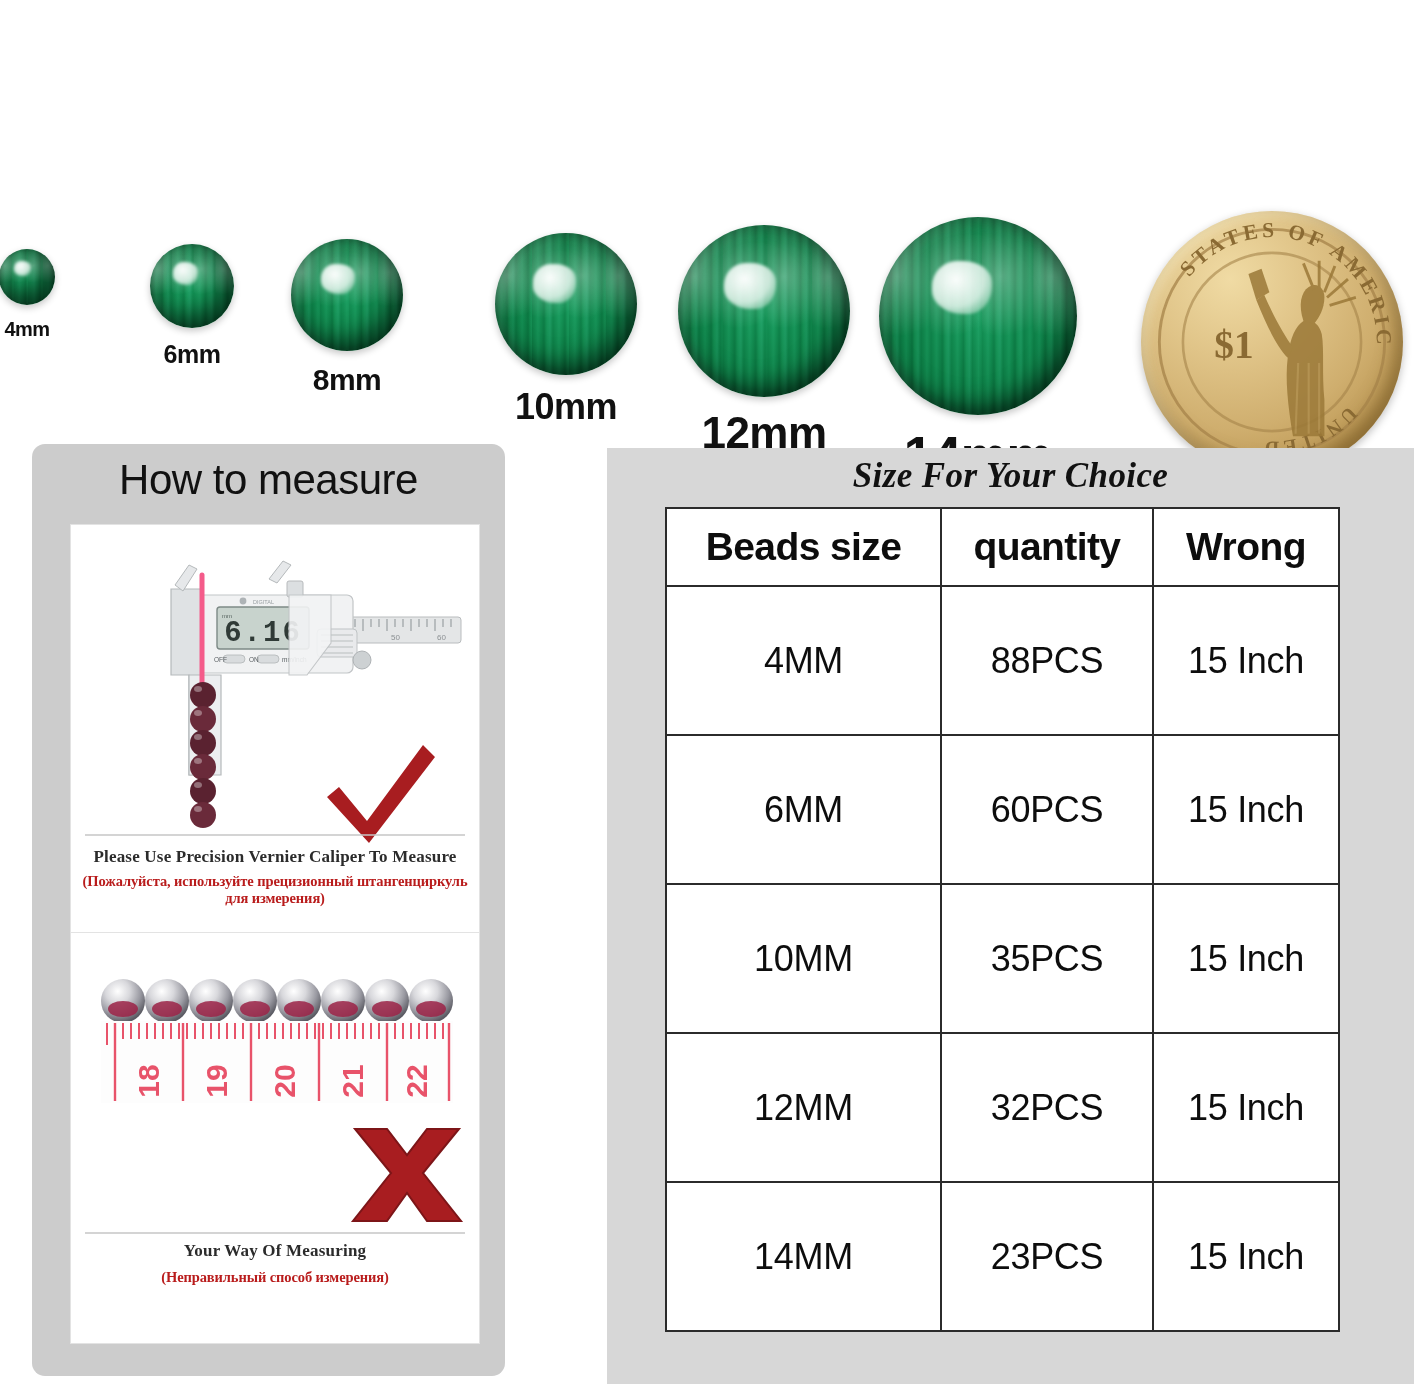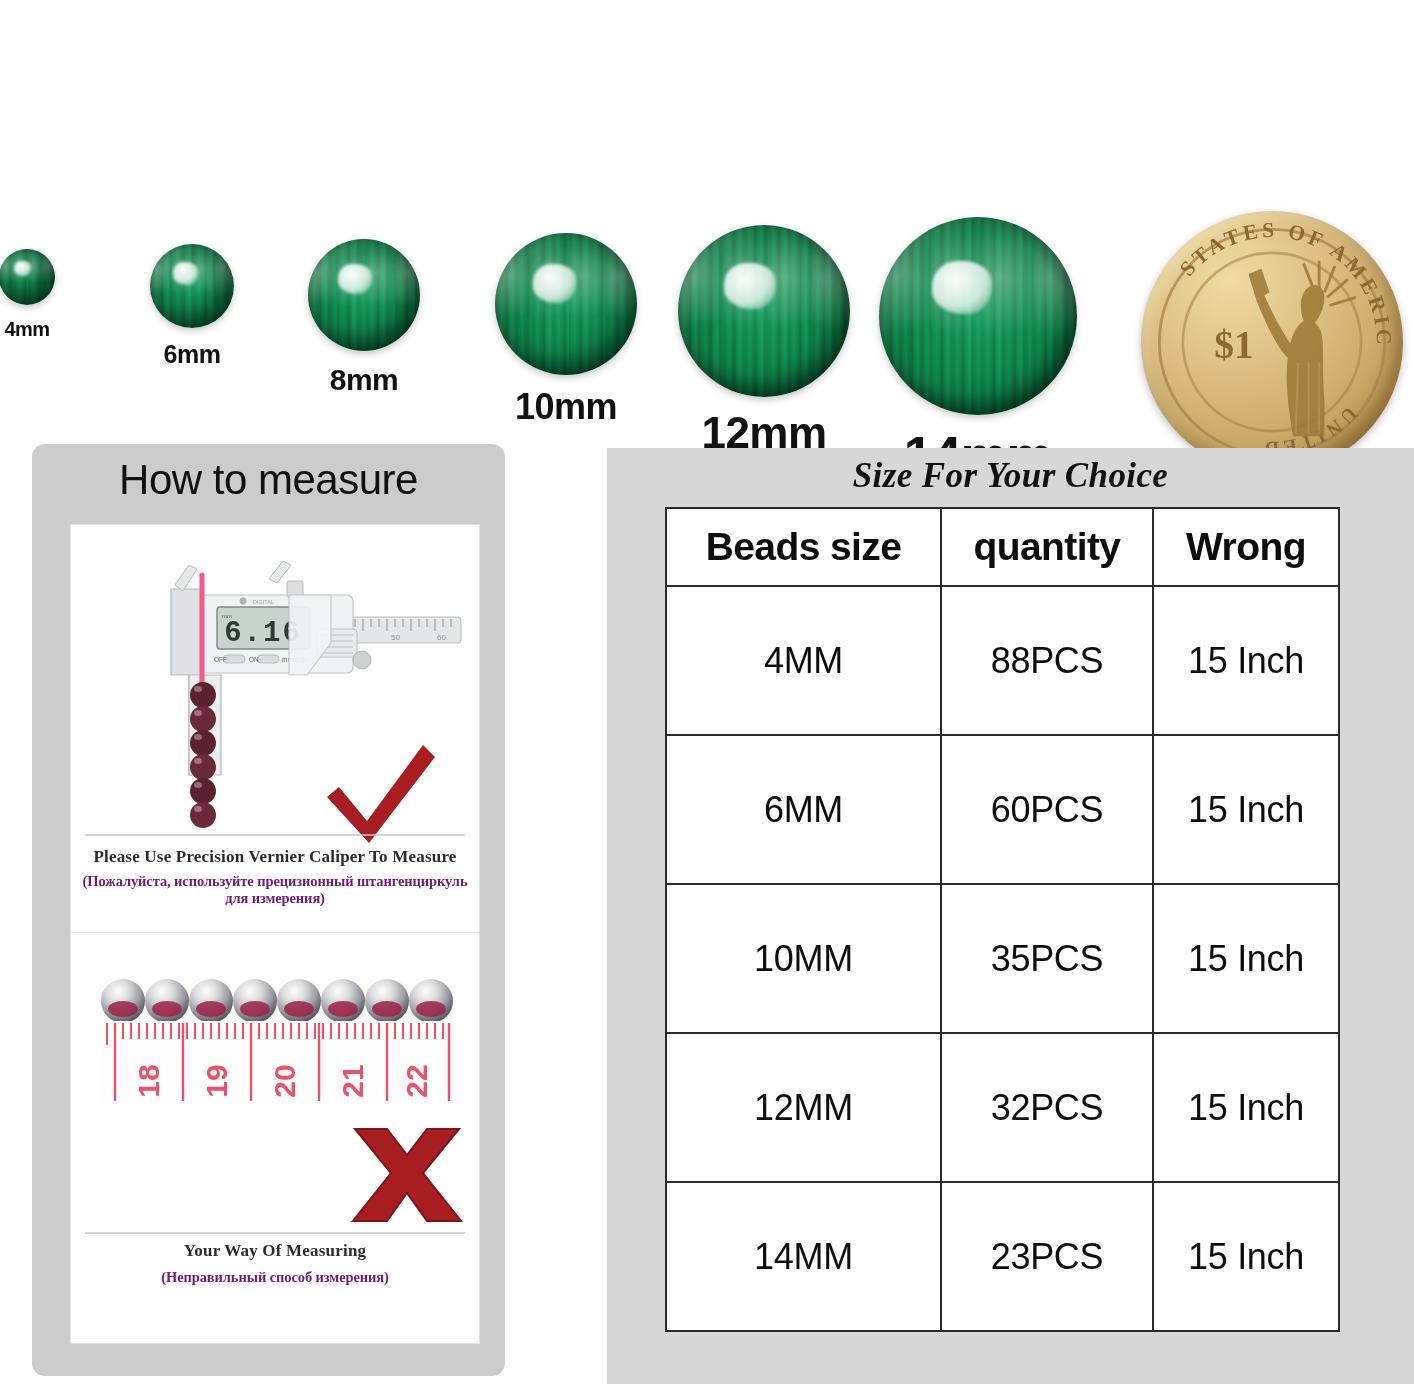--- a/index.html
+++ b/index.html
@@ -82,21 +82,21 @@
 
   .photo-stage{position:absolute;left:0;right:0;top:0;}
 
   .cap-en{
     position:absolute;left:0;width:100%;text-align:center;
     font-family:"Liberation Serif", serif;font-weight:700;color:#2b2b2b;
     font-size:17px;letter-spacing:.2px;
   }
   .cap-ru{
     position:absolute;left:0;width:100%;text-align:center;
-    font-family:"Liberation Serif", serif;font-weight:700;color:#701a75;
+    font-family:"Liberation Serif", serif;font-weight:700;color:#b91c1c;
     font-size:14.5px;letter-spacing:-.1px;
   }
 
   
   #size-panel{
     position:absolute;left:607px;top:448px;width:807px;height:1080px;
     background:#d7d7d7;
   }
   #size-title{
     position:absolute;left:0;top:8px;width:807px;text-align:center;
@@ -124,21 +124,21 @@
 
 <div id="bead-row">
     <div class="bead-cell" style="left: -63px; width: 180px; bottom: 6px;">
       <div class="bead" style="width: 56px; height: 56px; background-size: 14.56px 100%, 14.56px 100%, 100% 100%;"></div>
       <div class="bead-label" style="font-size: 20px;">4mm</div>
     </div>
     <div class="bead-cell" style="left: 102px; width: 180px; bottom: -22px;">
       <div class="bead" style="width: 84px; height: 84px; background-size: 21.84px 100%, 21.84px 100%, 100% 100%;"></div>
       <div class="bead-label" style="font-size: 25px;">6mm</div>
     </div>
-    <div class="bead-cell" style="left: 274px; width: 180px; bottom: -50px;">
+    <div class="bead-cell" style="left: 257px; width: 180px; bottom: -50px;">
       <div class="bead" style="width: 112px; height: 112px; background-size: 29.12px 100%, 29.12px 100%, 100% 100%;"></div>
       <div class="bead-label" style="font-size: 30px;">8mm</div>
     </div>
     <div class="bead-cell" style="left: 476px; width: 180px; bottom: -80px;">
       <div class="bead" style="width: 142px; height: 142px; background-size: 36.92px 100%, 36.92px 100%, 100% 100%;"></div>
       <div class="bead-label" style="font-size: 36px;">10mm</div>
     </div>
     <div class="bead-cell" style="left: 674px; width: 180px; bottom: -110px;">
       <div class="bead" style="width: 172px; height: 172px; background-size: 44.72px 100%, 44.72px 100%, 100% 100%;"></div>
       <div class="bead-label" style="font-size: 44px;">12mm</div>

